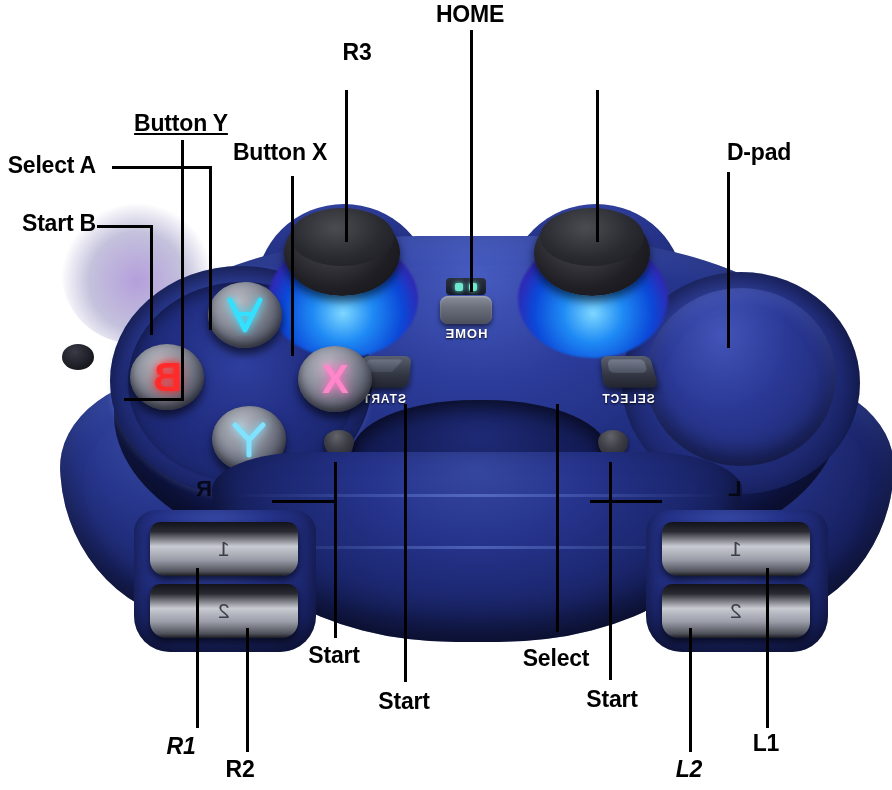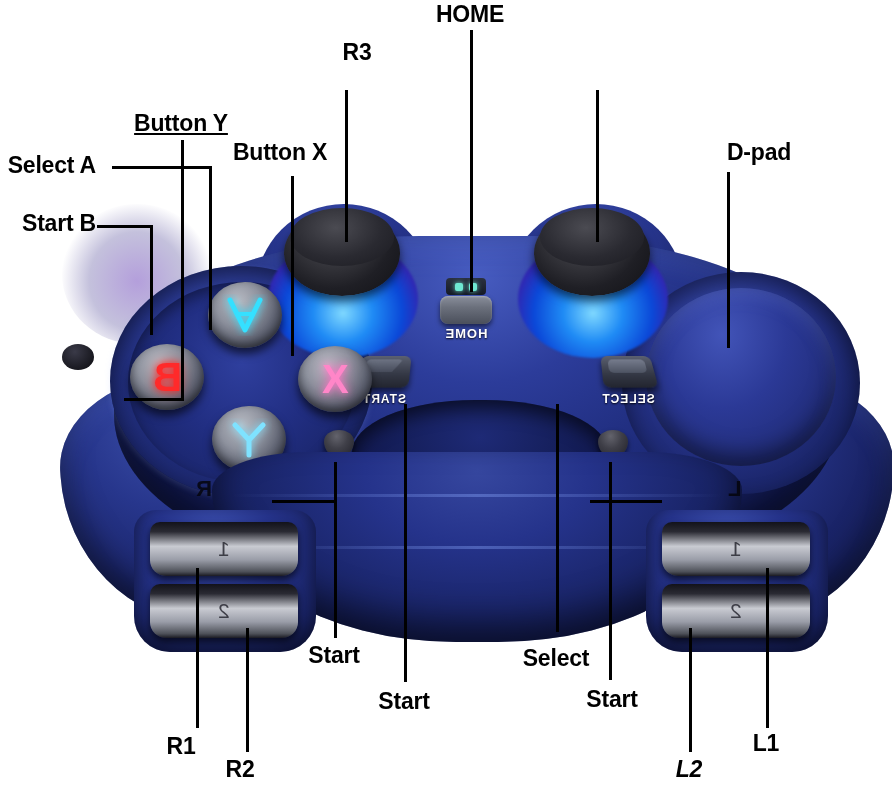--- a/index.html
+++ b/index.html
@@ -491,21 +491,21 @@
   <div class="label c" style="left:759px; top:139px;">D-pad</div>
 
   <div class="label c" style="left:334px; top:642px;">Start</div>
 
   <div class="label c" style="left:404px; top:688px;">Start</div>
 
   <div class="label c" style="left:556px; top:645px;">Select</div>
 
   <div class="label c" style="left:612px; top:686px;">Start</div>
 
-  <div class="label c" style="left:181px; top:733px;">R1</div>
+  <div class="label c" style="left:181px; top:733px;font-style:italic;">R1</div>
 
   <div class="label c" style="left:240px; top:756px;">R2</div>
 
   <div class="label c" style="left:689px; top:756px;font-style:italic;">L2</div>
 
   <div class="label c" style="left:766px; top:730px;">L1</div>
 
 </div>
 
 </body></html>

